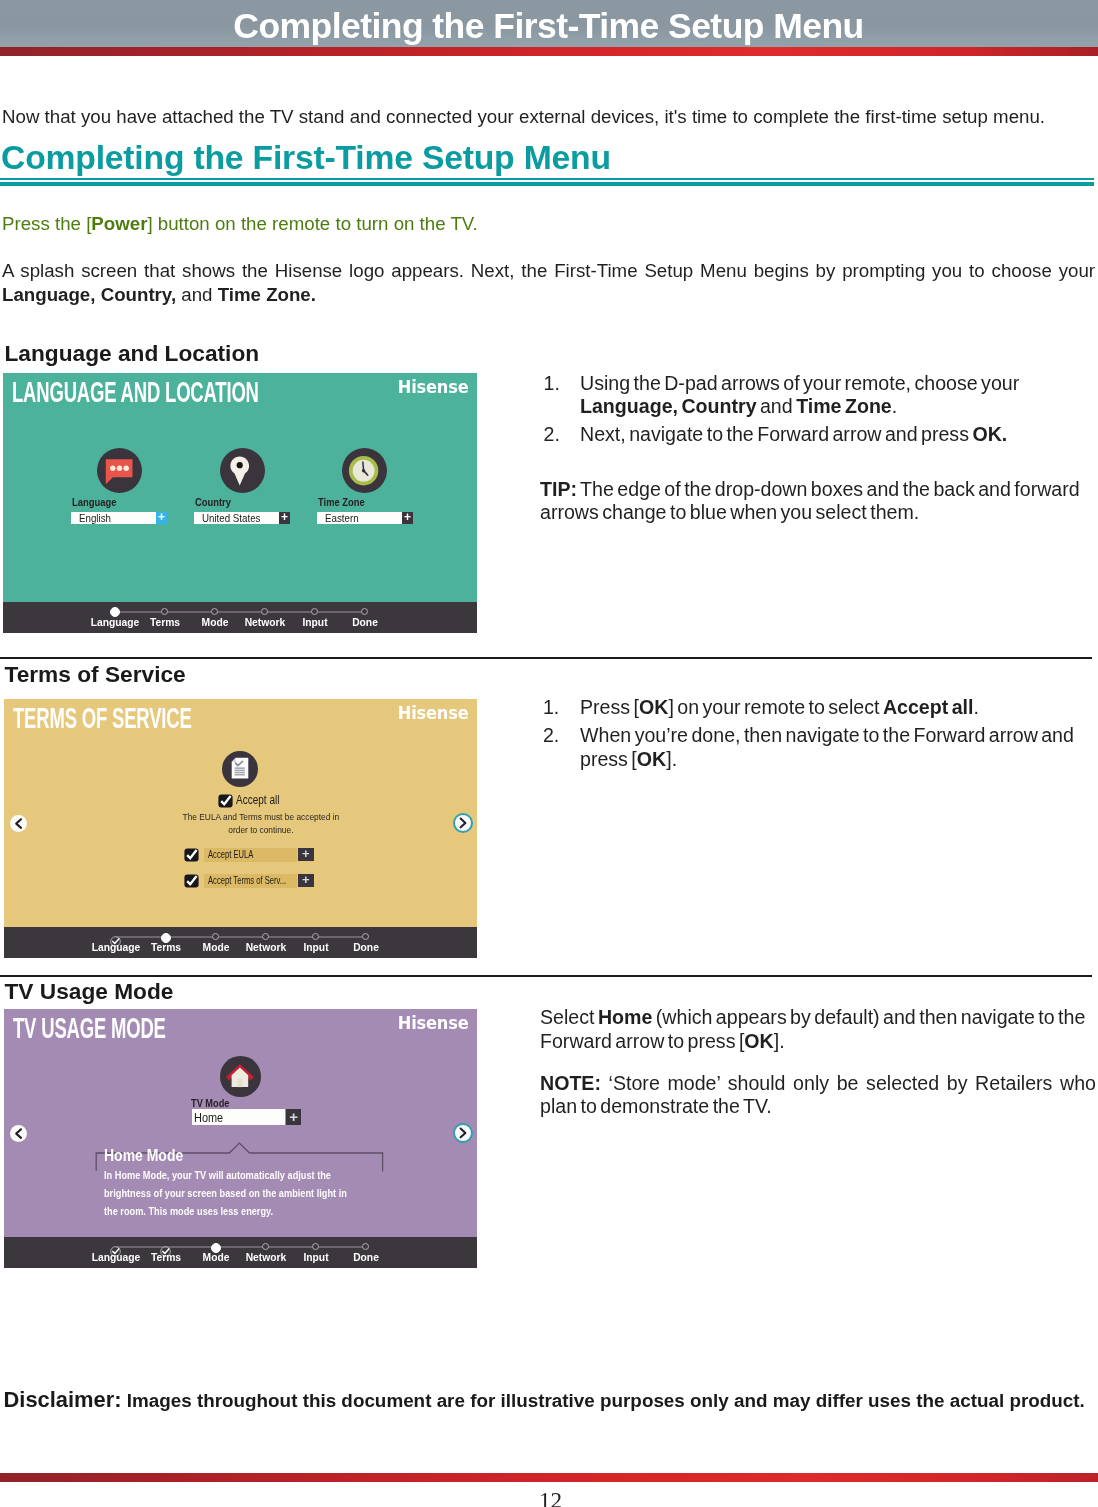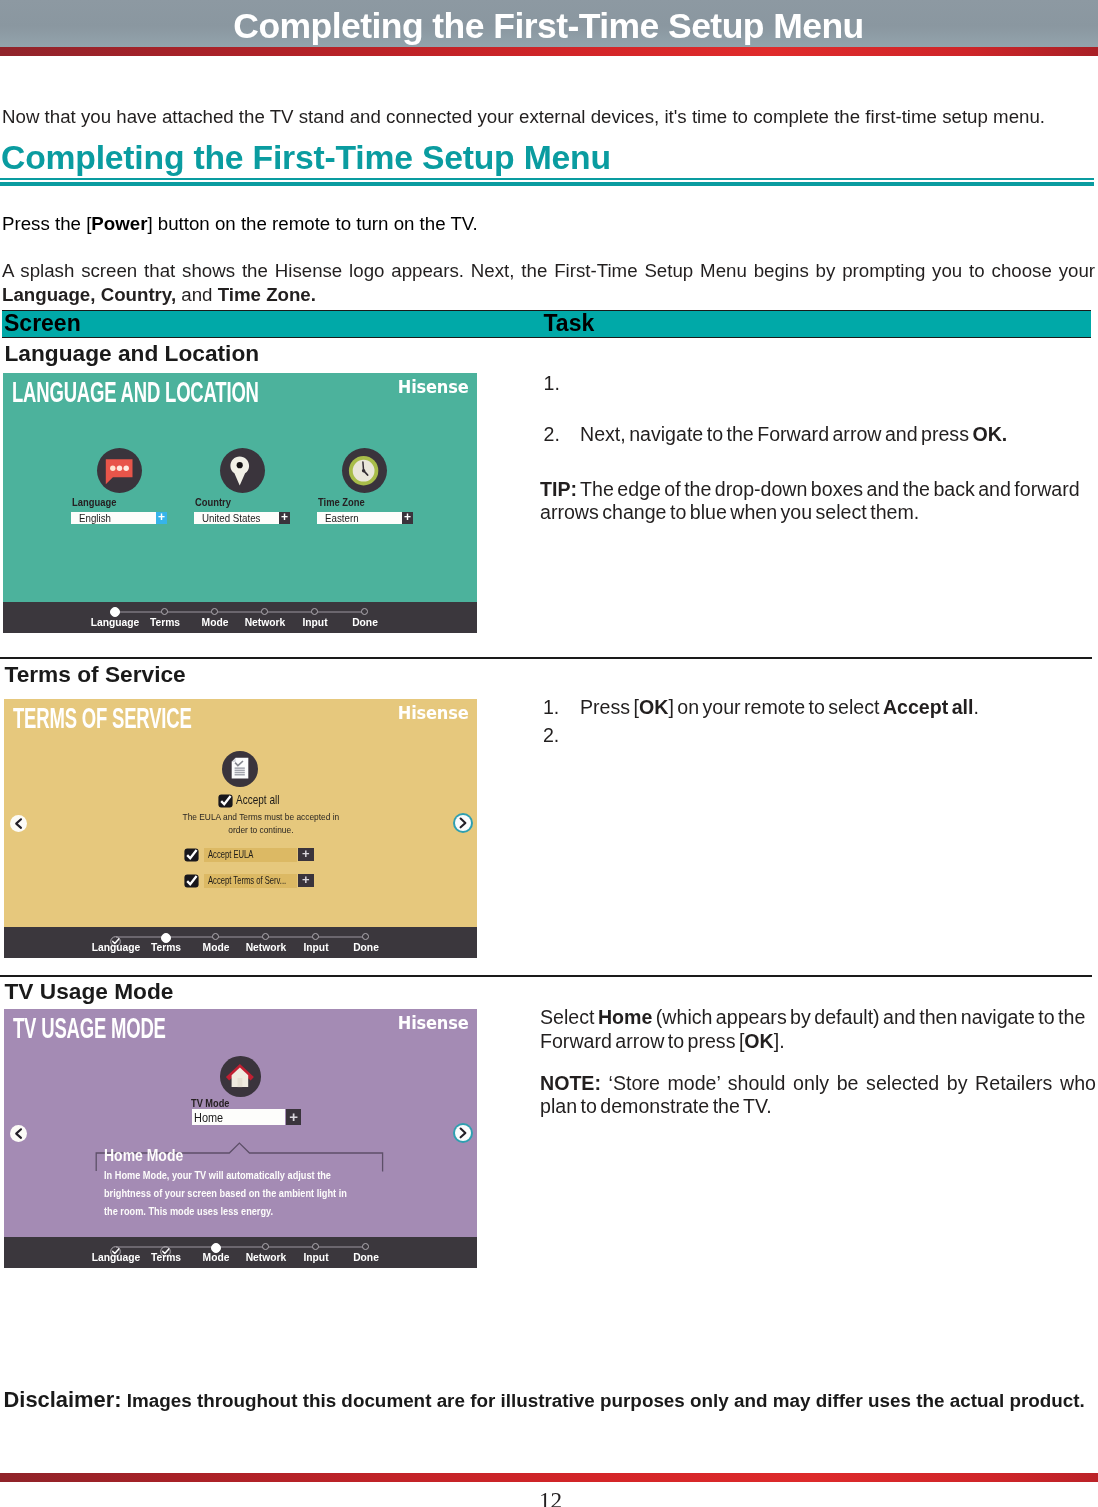--- a/index.html
+++ b/index.html
@@ -13,21 +13,21 @@
     font-size:35.5px;font-weight:bold;color:#ffffff;letter-spacing:-0.55px;line-height:38px;}
   .banner-rule{position:absolute;left:0;top:47px;width:1098px;height:9px;
     background:linear-gradient(to right,#90242b 0%,#a32229 14%,#bb2227 34%,#d22528 52%,#e02b2b 70%,#cf2529 88%,#a82026 100%);}
 
   
   .intro{position:absolute;left:2px;top:96px;width:1092px;font-size:18.7px;color:#221f1f;line-height:22px;margin-top:10px;}
   .h2{position:absolute;left:1px;top:138px;font-size:33.7px;font-weight:bold;color:#0a9ca0;letter-spacing:-0.2px;}
   .rule-thin{position:absolute;left:0;top:178px;width:1094px;height:1.5px;background:#0a9ca0;}
   .rule-thick{position:absolute;left:0;top:182px;width:1094px;height:4px;background:#0a9ca0;}
 
-  .p1{position:absolute;left:2px;top:213px;font-size:18.7px;color:#000000;line-height:22px;}
+  .p1{position:absolute;left:2px;top:213px;font-size:18.7px;color:#4d7c0f;line-height:22px;}
   .p2{position:absolute;left:2px;top:259px;width:1093px;font-size:18.7px;color:#221f1f;line-height:24px;text-align:justify;}
 
   
   .thead{position:absolute;left:2px;top:310px;width:1089px;height:26px;background:#00a9a8;
     border-top:1.5px solid #1a1a1a;border-bottom:1.5px solid #1a1a1a;}
   .thead .c1{position:absolute;left:2px;top:-1px;font-size:23px;font-weight:bold;color:#000;}
   .thead .c2{position:absolute;left:541.5px;top:-1px;font-size:23px;font-weight:bold;color:#000;}
 
   .sec-head{position:absolute;left:4.5px;font-size:22.7px;font-weight:bold;color:#1a1a1a;}
   .hr{position:absolute;left:0;width:1092px;height:1.6px;background:#1a1a1a;}
@@ -92,24 +92,20 @@
   <div class="intro">Now that you have attached the TV stand and connected your external devices, it's time to complete the first-time setup menu.</div>
 
   <div class="h2">Completing the First-Time Setup Menu</div>
   <div class="rule-thin"></div>
   <div class="rule-thick"></div>
 
   <div class="p1"><span>Press the [</span><b>Power</b><span>] button on the remote to turn on the TV.</span></div>
 
   <div class="p2"><span>A splash screen that shows the Hisense logo appears. Next, the First-Time Setup Menu begins by prompting you to choose your </span><b>Language, Country,</b><span> and </span><b>Time Zone.</b></div>
 
-  <div class="thead">
-    <div class="c1">Screen</div>
-    <div class="c2">Task</div>
-  </div>
 
   <div class="sec-head" style="top:340px">Language and Location</div>
 
   <div class="tv" id="tv1" style="left:3px;top:373px;width:474px;height:260px;background:#4cb29c;">
     <div class="tv-title">LANGUAGE AND LOCATION</div>
     <div class="hisense">Hisense</div>
 
     <div class="icon-circle" style="left:94px;top:75px;width:45px;height:45px;">
       <svg width="45" height="45" viewBox="0 0 45 45">
         <path d="M8.8 11.2 h26.7 v18.1 h-19.6 l-7.1 7.0 v-7.0 h-0.0 z" fill="#e8554a"></path>
@@ -159,20 +155,21 @@
       <div class="step" style="left:82px;top:14px;width:60px;">Language</div>
       <div class="step" style="left:132px;top:14px;width:60px;">Terms</div>
       <div class="step" style="left:182px;top:14px;width:60px;">Mode</div>
       <div class="step" style="left:232px;top:14px;width:60px;">Network</div>
       <div class="step" style="left:282px;top:14px;width:60px;">Input</div>
       <div class="step" style="left:332px;top:14px;width:60px;">Done</div>
     </div>
   </div>
 
   <div class="olnum" style="left:543.5px;top:371.5px;">1.</div>
+  <div class="task" style="left:580px;top:371.5px;width:470px;"><span>Using the D-pad arrows of your remote, choose your </span><b>Language, Country</b><span> and </span><b>Time Zone</b><span>.</span></div>
   <div class="olnum" style="left:543.5px;top:422.5px;">2.</div>
   <div class="task" style="left:540px;top:478px;width:556px;"><b>TIP:</b><span> The edge of the drop-down boxes and the back and forward arrows change to blue when you select them.</span></div>
   <div class="task" style="left:580px;top:422.5px;width:516px;"><span>Next, navigate to the Forward arrow and press </span><b>OK.</b></div>
 
   <div class="hr" style="top:657px"></div>
   <div class="sec-head" style="top:660.5px">Terms of Service</div>
 
   <div class="tv" id="tv2" style="left:4px;top:699px;width:473px;height:259px;background:#e6c87d;">
     <div class="tv-title">TERMS OF SERVICE</div>
     <div class="hisense">Hisense</div>
@@ -252,20 +249,21 @@
       <div class="step" style="left:182px;top:14px;width:60px;">Mode</div>
       <div class="step" style="left:232px;top:14px;width:60px;">Network</div>
       <div class="step" style="left:282px;top:14px;width:60px;">Input</div>
       <div class="step" style="left:332px;top:14px;width:60px;">Done</div>
     </div>
   </div>
 
   <div class="olnum" style="left:542.9px;top:695.8px;">1.</div>
   <div class="task" style="left:580px;top:695.8px;width:516px;"><span>Press [</span><b>OK</b><span>] on your remote to select </span><b>Accept all</b><span>.</span></div>
   <div class="olnum" style="left:542.9px;top:724.3px;">2.</div>
+  <div class="task" style="left:580px;top:724.3px;width:502px;"><span>When you’re done, then navigate to the Forward arrow and press [</span><b>OK</b><span>].</span></div>
 
   <div class="hr" style="top:975px"></div>
   <div class="sec-head" style="top:978px">TV Usage Mode</div>
 
   <div class="tv" id="tv3" style="left:4px;top:1009px;width:473px;height:259px;background:#a48bb4;">
     <div class="tv-title">TV USAGE MODE</div>
     <div class="hisense">Hisense</div>
 
     <div class="icon-circle" style="left:216px;top:47px;width:40.5px;height:40.5px;">
       <svg width="41" height="41" viewBox="0 0 41 41">

